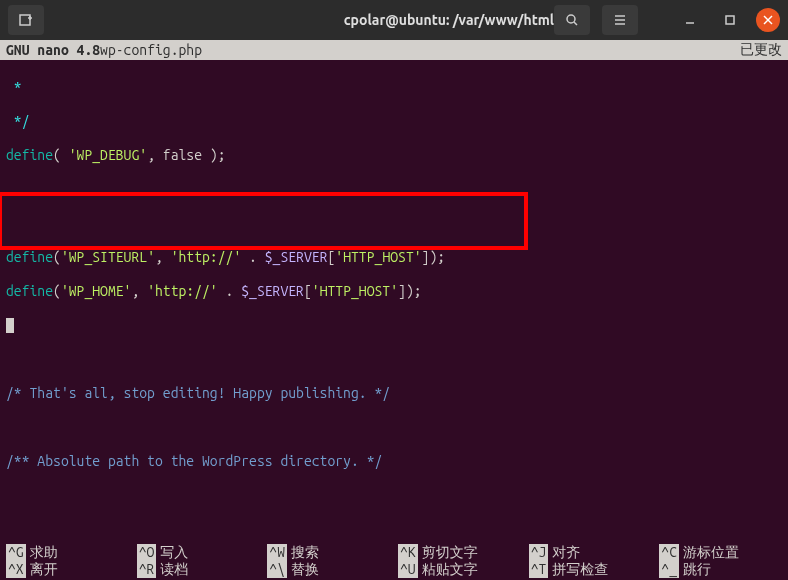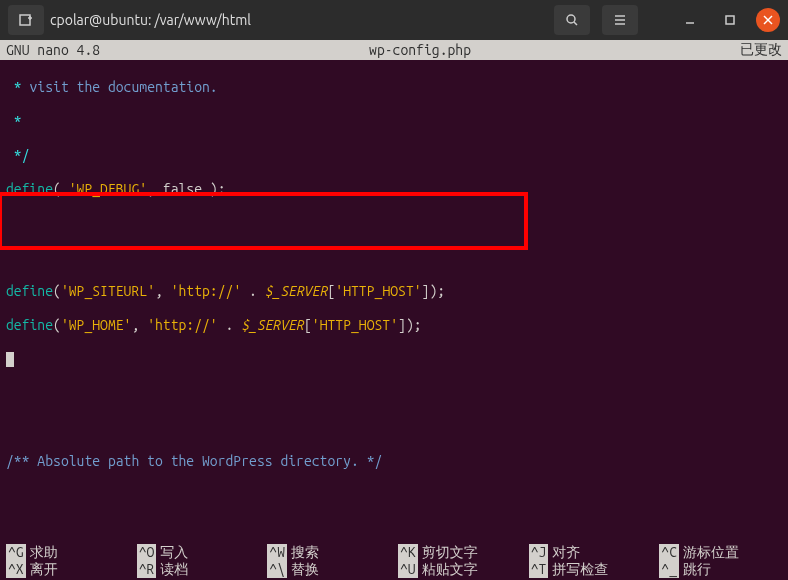--- a/index.html
+++ b/index.html
@@ -25,52 +25,52 @@
 .tb-btn {
   width: 36px;
   height: 30px;
   border-radius: 4px;
   background: #3a3a3a;
   display: flex;
   align-items: center;
   justify-content: center;
   margin-right: 6px;
 }
-.tb-title { flex: 1; text-align: left; font-weight: normal; }
+.tb-title { flex: 1; text-align: right; font-weight: bold; }
 .tb-right { display: flex; gap: 6px; align-items: center; }
 .tb-circle {
   width: 24px; height: 24px; border-radius: 50%;
   display: flex; align-items: center; justify-content: center;
 }
 .close-btn { background: #e95420; color: #fff; }
 .statusbar {
   background: #d3d0cc;
   color: #2e2e2e;
   height: 20px;
   display: flex;
   align-items: center;
   padding: 0 6px;
   font-size: 14px;
 }
-.sb-left { flex: 0 0 auto; }
-.sb-center { flex: 1; text-align: center; }
+.sb-left { flex: 0 0 auto; font-weight: bold; }
+.sb-center { flex: 1; }
 .sb-right { flex: 0 0 auto; font-family: Liberation Serif, serif; }
 .editor {
   padding: 2px 6px 0 6px;
   color: #d3d0cc;
   line-height: 17px;
   white-space: pre;
   position: relative;
 }
 .ln { display: block; }
 .c-star { color: #34e2e2; }
 .c-comment { color: #729fcf; }
 .c-func { color: #14b8a6; }
-.c-str { color: #eab308; }
-.c-var { color: #eab308; font-style: italic; }
+.c-str { color: #bef264; }
+.c-var { color: #c4b5fd; }
 .c-plain { color: #d3d0cc; }
 .cursor {
   display: inline-block;
   width: 8px;
   height: 15px;
   background: #d3d0cc;
   vertical-align: text-bottom;
 }
 .red-box {
   position: absolute;
@@ -146,30 +146,30 @@
   </div>
 </div>
 
 <div class="statusbar">
   <div class="sb-left">GNU nano 4.8</div>
   <div class="sb-center">wp-config.php</div>
   <div class="sb-right">已更改</div>
 </div>
 
 <div class="editor">
-<span class="ln"><span class="c-star"> *</span><span class="c-comment"> visit the documentation.</span></span>
 <span class="ln"><span class="c-star"> *</span></span>
 <span class="ln"><span class="c-star"> */</span></span>
 <span class="ln"><span class="c-func">define</span><span class="c-plain">( </span><span class="c-str">'WP_DEBUG'</span><span class="c-plain">, false );</span></span>
 <span class="ln"> </span>
 <span class="ln"> </span>
 <span class="ln"><span class="c-func">define</span><span class="c-plain">(</span><span class="c-str">'WP_SITEURL'</span><span class="c-plain">, </span><span class="c-str">'http://'</span><span class="c-plain"> . </span><span class="c-var">$_SERVER</span><span class="c-plain">[</span><span class="c-str">'HTTP_HOST'</span><span class="c-plain">]);</span></span>
 <span class="ln"><span class="c-func">define</span><span class="c-plain">(</span><span class="c-str">'WP_HOME'</span><span class="c-plain">, </span><span class="c-str">'http://'</span><span class="c-plain"> . </span><span class="c-var">$_SERVER</span><span class="c-plain">[</span><span class="c-str">'HTTP_HOST'</span><span class="c-plain">]);</span></span>
 <span class="ln"><span class="cursor"></span></span>
 <span class="ln"> </span>
+<span class="ln"><span class="c-comment">/* That's all, stop editing! Happy publishing. */</span></span>
 <span class="ln"> </span>
 <span class="ln"><span class="c-comment">/** Absolute path to the WordPress directory. */</span></span>
 
 
 
 
 
 
 
 <div class="red-box" style="top:132px; left:-2px; width:530px; height:58px;"></div>

